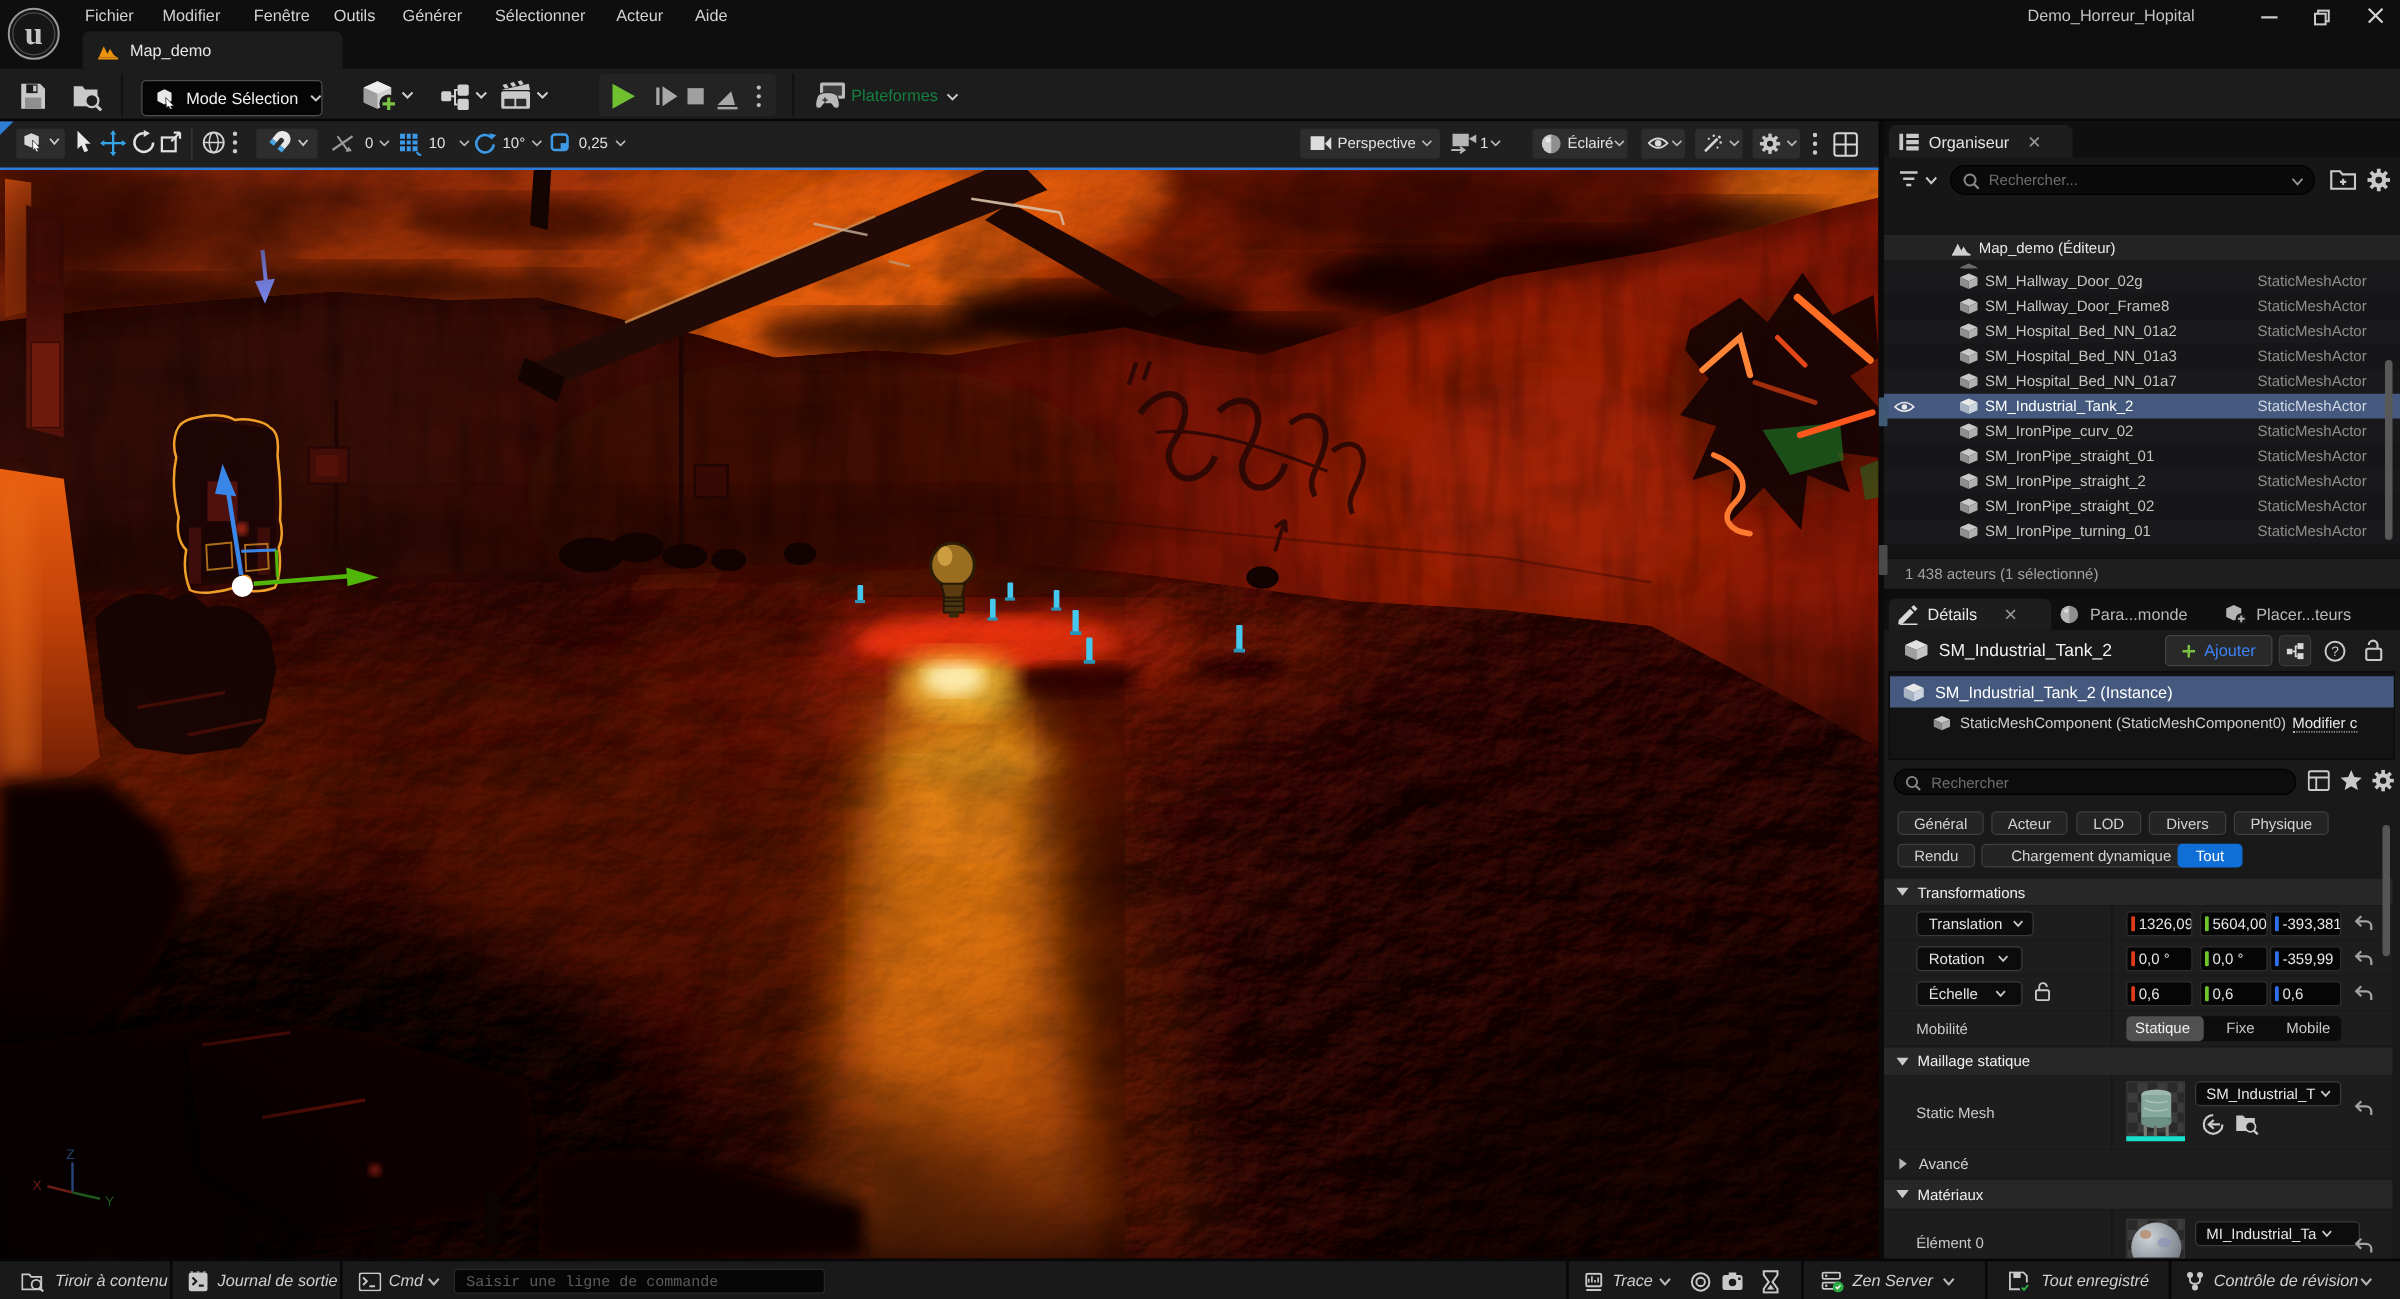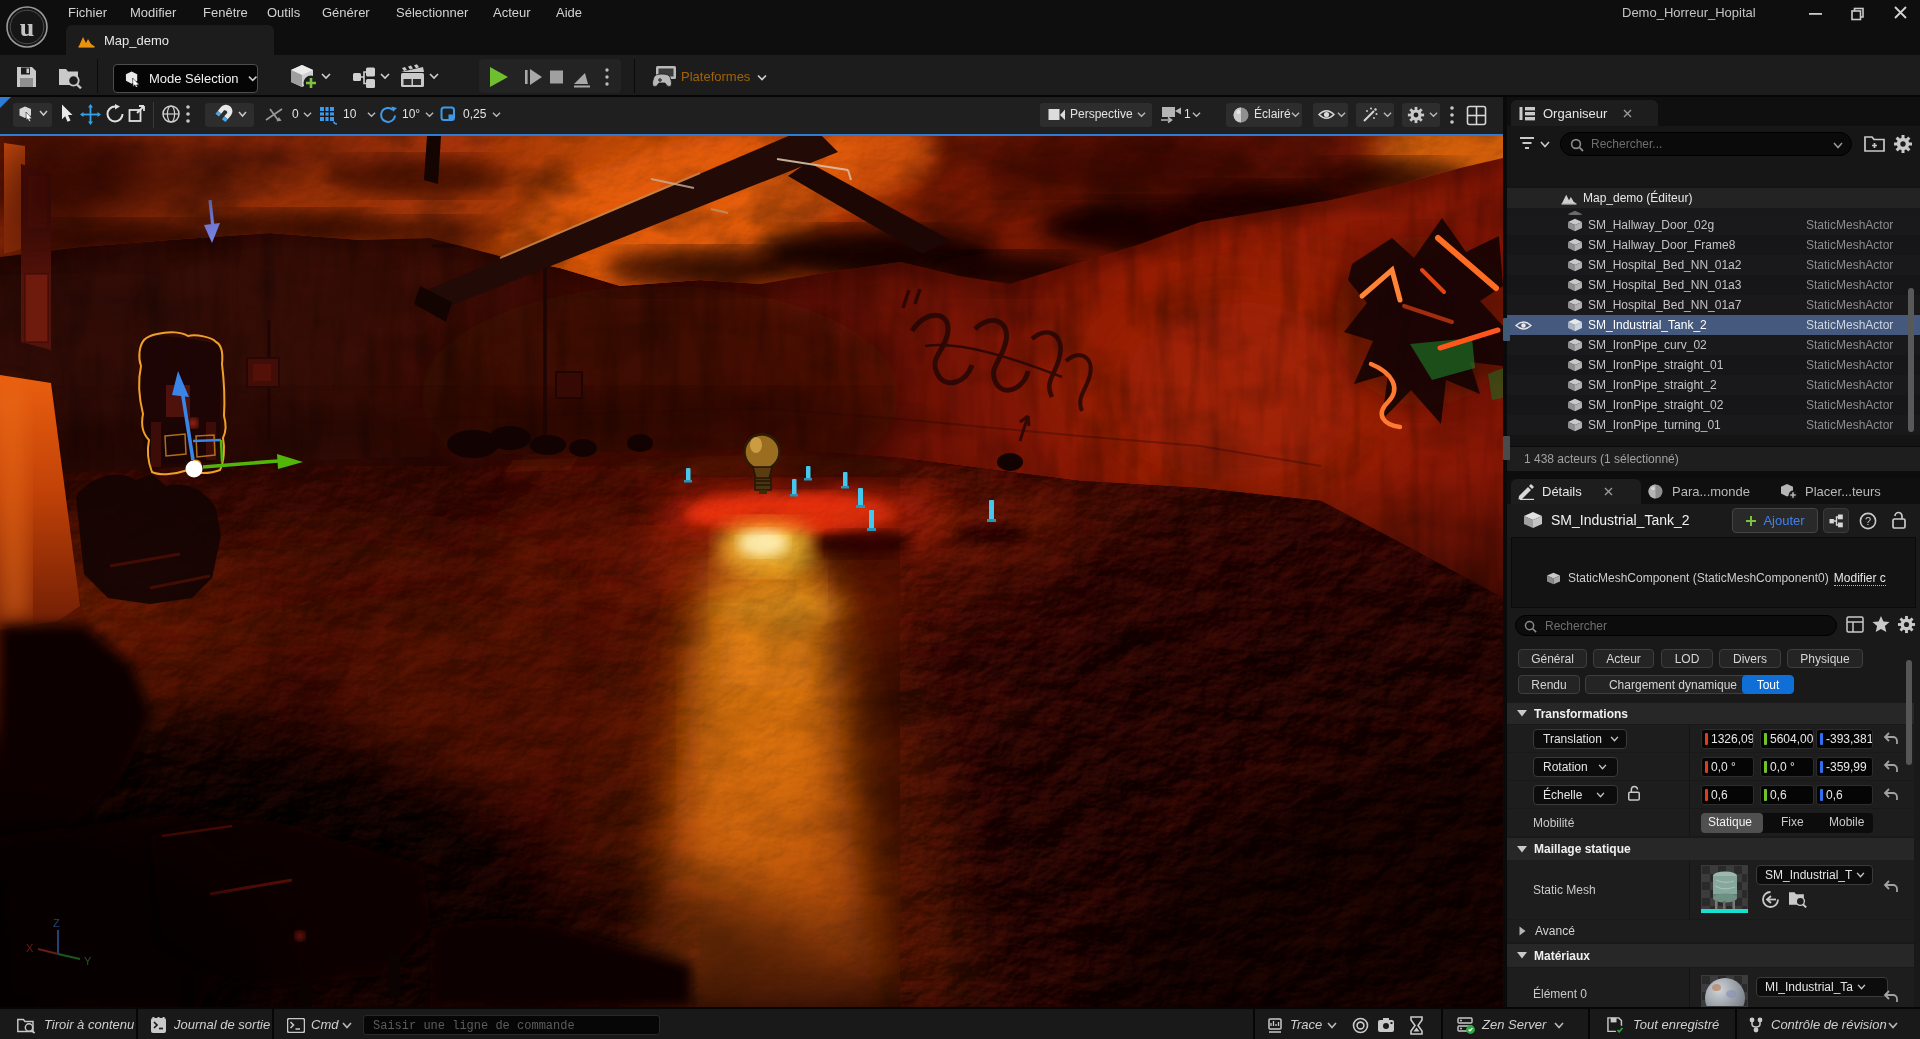--- a/index.html
+++ b/index.html
@@ -25,21 +25,21 @@
   #vptb { left:0; top:0; width:1503px; height:39px; background:#1f1f20; border-bottom:2px solid #2e7cd6; }
   .vbtn { background:#2d2d2e; border-radius:3px; height:24px; position:absolute; top:6px; }
   .vtxt { color:#e2e2e2; font-size:12px; }
   
   #rpanel { left:1507px; top:97px; width:413px; height:910px; background:#161617; }
   #gap { left:1503px; top:97px; width:4px; height:910px; background:#0a0a0b; }
   .ptab-strip { background:#0f0f10; }
   .seltab { background:#1d1d1e; border-radius:6px 6px 0 0; }
   .chip { position:absolute; height:19px; background:#242425; border:1px solid #3e3e3f;
      border-radius:4px; color:#d4d4d4; font-size:12px; display:flex; align-items:center; justify-content:center; }
-  .cathdr { background:#272728; color:#f0f0f0; font-size:12px; font-weight:bold; }
+  .cathdr { background:#272728; color:#f0f0f0; font-size:12px; font-weight:normal; }
   .proprow { background:#1d1d1e; }
   .vbox { position:absolute; height:20px; background:#050506; border:1px solid #2c2c2d;
      border-radius:3px; color:#e8e8e8; font-size:12px; overflow:hidden; white-space:nowrap; }
   .vbar { position:absolute; left:3px; top:3px; width:3px; height:12px; border-radius:1px; }
   .ddbtn { position:absolute; background:#0c0c0d; border:1px solid #3a3a3b; border-radius:4px;
      color:#e4e4e4; font-size:12px; display:flex; align-items:center; }
   .plabel { color:#c9c9c9; font-size:12px; }
   
   #statusbar { left:0; top:1007px; width:1920px; height:32px; background:#19191a; border-top:2px solid #060607; }
   .sseg { color:#cfcfcf; font-size:13px;font-style:italic; }
@@ -142,21 +142,21 @@
     <circle cx="119" cy="12" r="1.7" fill="#bdbdbd"></circle>
     <circle cx="119" cy="19" r="1.7" fill="#bdbdbd"></circle>
 </svg>
 <div class="tsep" style="left:634px"></div>
 <svg class="ic" style="left:651px;top:65px" width="26" height="24" viewBox="0 0 26 24">
   <rect x="5" y="1" width="20" height="13" rx="1.5" fill="#b9b9b9"></rect>
   <rect x="7.5" y="3.5" width="15" height="8" fill="#3a3a3b"></rect>
   <path d="M3 12 q-3 8 0 9.5 q2.5 1 5 -3.5 h6 q2.5 4.5 5 3.5 q3 -1.5 0 -9.5 q-1.5 -3 -8 -3 t-8 3 Z" fill="#b9b9b9" stroke="#1c1c1d" stroke-width="0.8"></path>
   <path d="M7 15 h4 M9 13 v4" stroke="#3a3a3b" stroke-width="1.4"></path>
 </svg>
-<span class="abs" style="left:681px;top:69px;color:#a16207;font-size:13px">Plateformes</span>
+<span class="abs" style="left:681px;top:69px;color:#15803d;font-size:13px">Plateformes</span>
 <svg class="ic" style="left:757px;top:74px" width="10" height="7" viewBox="0 0 10 7">
     <path d="M1 1.5 L5 5.5 L9 1.5" stroke="#cfcfcf" stroke-width="1.6" fill="none"></path>
   </svg>
 <div id="vp" class="abs">
   <div id="vptb" class="abs">
     <svg class="abs" style="left:0;top:0" width="12" height="12">
         <path d="M0 0 L11 0 L0 11 Z" fill="#2e7cd6"></path>
       </svg>
     <div class="vbtn" style="left:13px;width:39px"></div>
     <svg class="abs" style="left:19px;top:9px" width="30" height="17" viewBox="0 0 30 17">
@@ -865,20 +865,28 @@
           <circle cx="9" cy="9" r="7.6" fill="none" stroke="#c9c9c9" stroke-width="1.6"></circle>
           <text x="6" y="13" fill="#c9c9c9" font-size="11" font-family="Liberation Sans">?</text>
         </svg>
       <svg class="abs" style="left:384px;top:7px" width="16" height="19" viewBox="0 0 16 19">
         <rect x="2" y="8" width="12" height="9" rx="1.5" fill="none" stroke="#c9c9c9" stroke-width="1.7"></rect>
         <path d="M11 8 V5 a3.5 3.5 0 0 0 -7 0" fill="none" stroke="#c9c9c9" stroke-width="1.7"></path>
       </svg>
     </div>
 
     <div class="abs" style="left:4px;top:58px;width:405px;height:71px;background:#131314;border:1px solid #0a0a0b">
+      <div class="abs row" style="left:0;top:3px;width:403px;height:25px;background:#44597d">
+        <svg style="margin-left:10px" width="18" height="16" viewBox="0 0 20 18">
+            <path d="M10 1 L19 5 L10 9 L1 5 Z" fill="#e8e8e8"></path>
+            <path d="M1 5 V13 L10 17 V9 Z" fill="#a8b4c4"></path>
+            <path d="M19 5 V13 L10 17 V9 Z" fill="#ccd4e0"></path>
+          </svg>
+        <span style="margin-left:8px;color:#fff;font-size:13px">SM_Industrial_Tank_2 (Instance)</span>
+      </div>
       <div class="abs row" style="left:0;top:28px;width:403px;height:24px">
         <svg style="margin-left:34px" width="15" height="13" viewBox="0 0 20 18">
             <path d="M10 1 L19 5 L10 9 L1 5 Z" fill="#c9c9c9"></path>
             <path d="M1 5 V13 L10 17 V9 Z" fill="#8a8a8a"></path>
             <path d="M19 5 V13 L10 17 V9 Z" fill="#aaa"></path>
           </svg>
         <span style="margin-left:7px;color:#cdcdcd;font-size:12px">StaticMeshComponent (StaticMeshComponent0)</span>
         <span style="margin-left:5px;color:#e8e8e8;font-size:12px;border-bottom:1px dotted #bbb">Modifier&nbsp;c</span>
       </div>
     </div>

